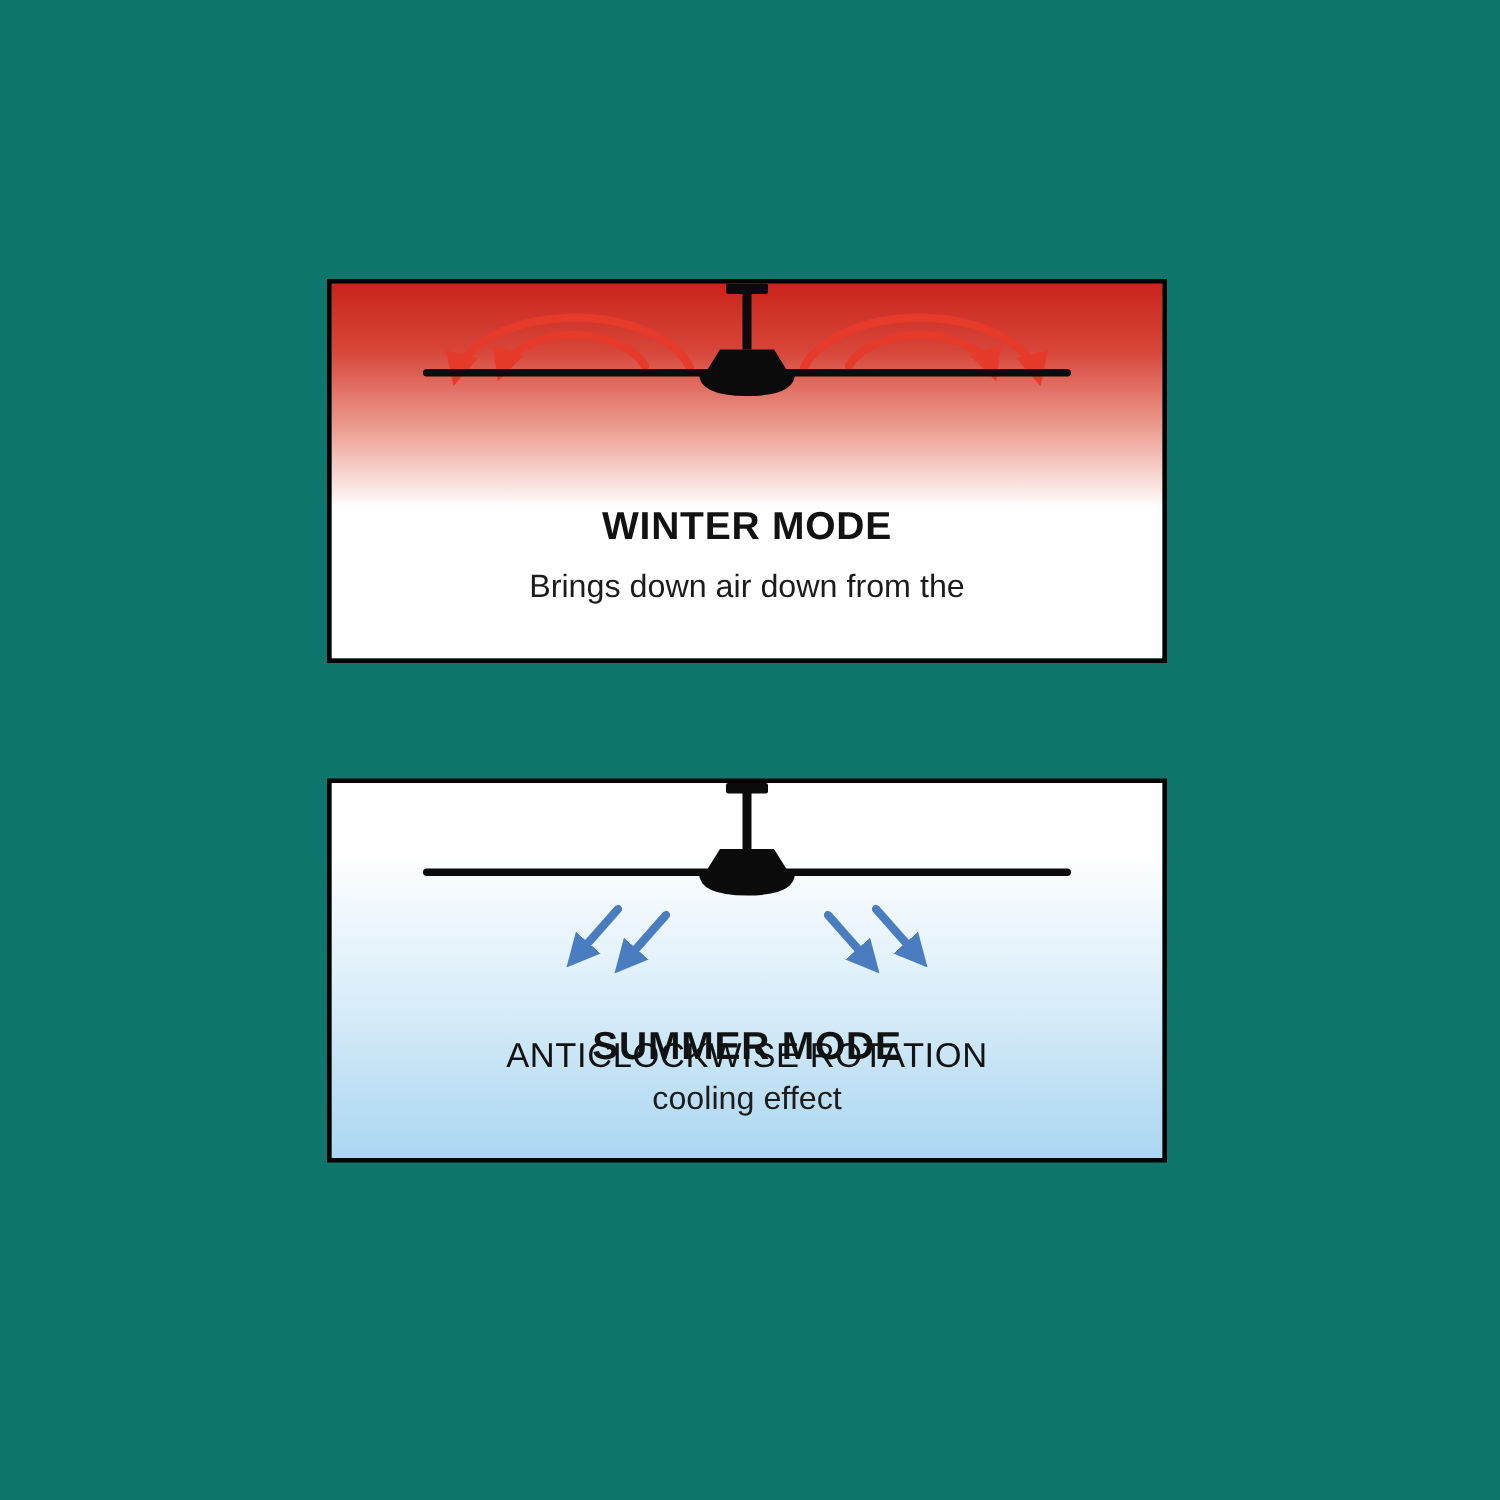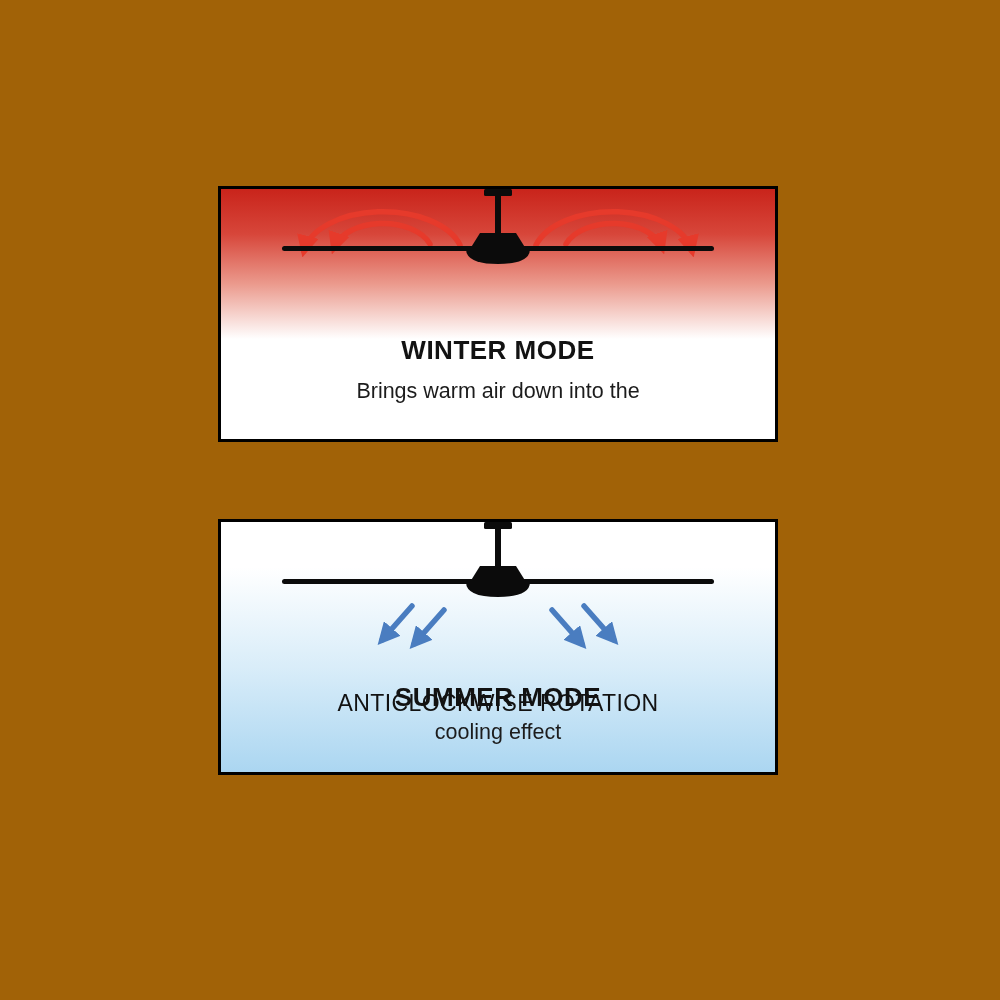--- a/index.html
+++ b/index.html
@@ -1,20 +1,20 @@
 <!DOCTYPE html>
 <html><head>
 <meta charset="utf-8">
 <style>
   html, body { margin: 0; padding: 0; background: #ffffff; }
   .canvas {
     position: relative;
     width: 1000px;
     height: 1000px;
-    background: #a16207;
+    background: #0f766e;
     font-family: "Liberation Sans", sans-serif;
     overflow: hidden;
   }
   .panel {
     position: absolute;
     left: 218px;
     width: 560px;
     height: 256px;
     border: 3px solid #000000;
     box-sizing: border-box;
@@ -69,21 +69,21 @@
         <rect x="263" y="0" width="28" height="7" rx="1.5"></rect>
         <rect x="274" y="6" width="6" height="38"></rect>
         <polygon points="259,44 295,44 305,60 249,60"></polygon>
         <path d="M 245 60 Q 245 75 277 75 Q 309 75 309 60 Z"></path>
         <rect x="61" y="57" width="432" height="5" rx="2.5"></rect>
       </g>
     </svg>
 
     <h2 class="txt title">WINTER MODE</h2>
     <div class="txt desc">
-      <div>Brings warm air down into the</div>
+      <div>Brings down air down from the</div>
     </div>
   </section>
 
   <section class="panel summer">
     <svg class="fan-svg" viewBox="0 0 554 150" height="150">
       <defs>
         <marker id="blueArrowHead" viewBox="0 0 10 10" refX="7" refY="5" markerWidth="4" markerHeight="4" orient="auto">
           <path d="M 0 0 L 10 5 L 0 10 Z" fill="#4a7dc0"></path>
         </marker>
       </defs>

